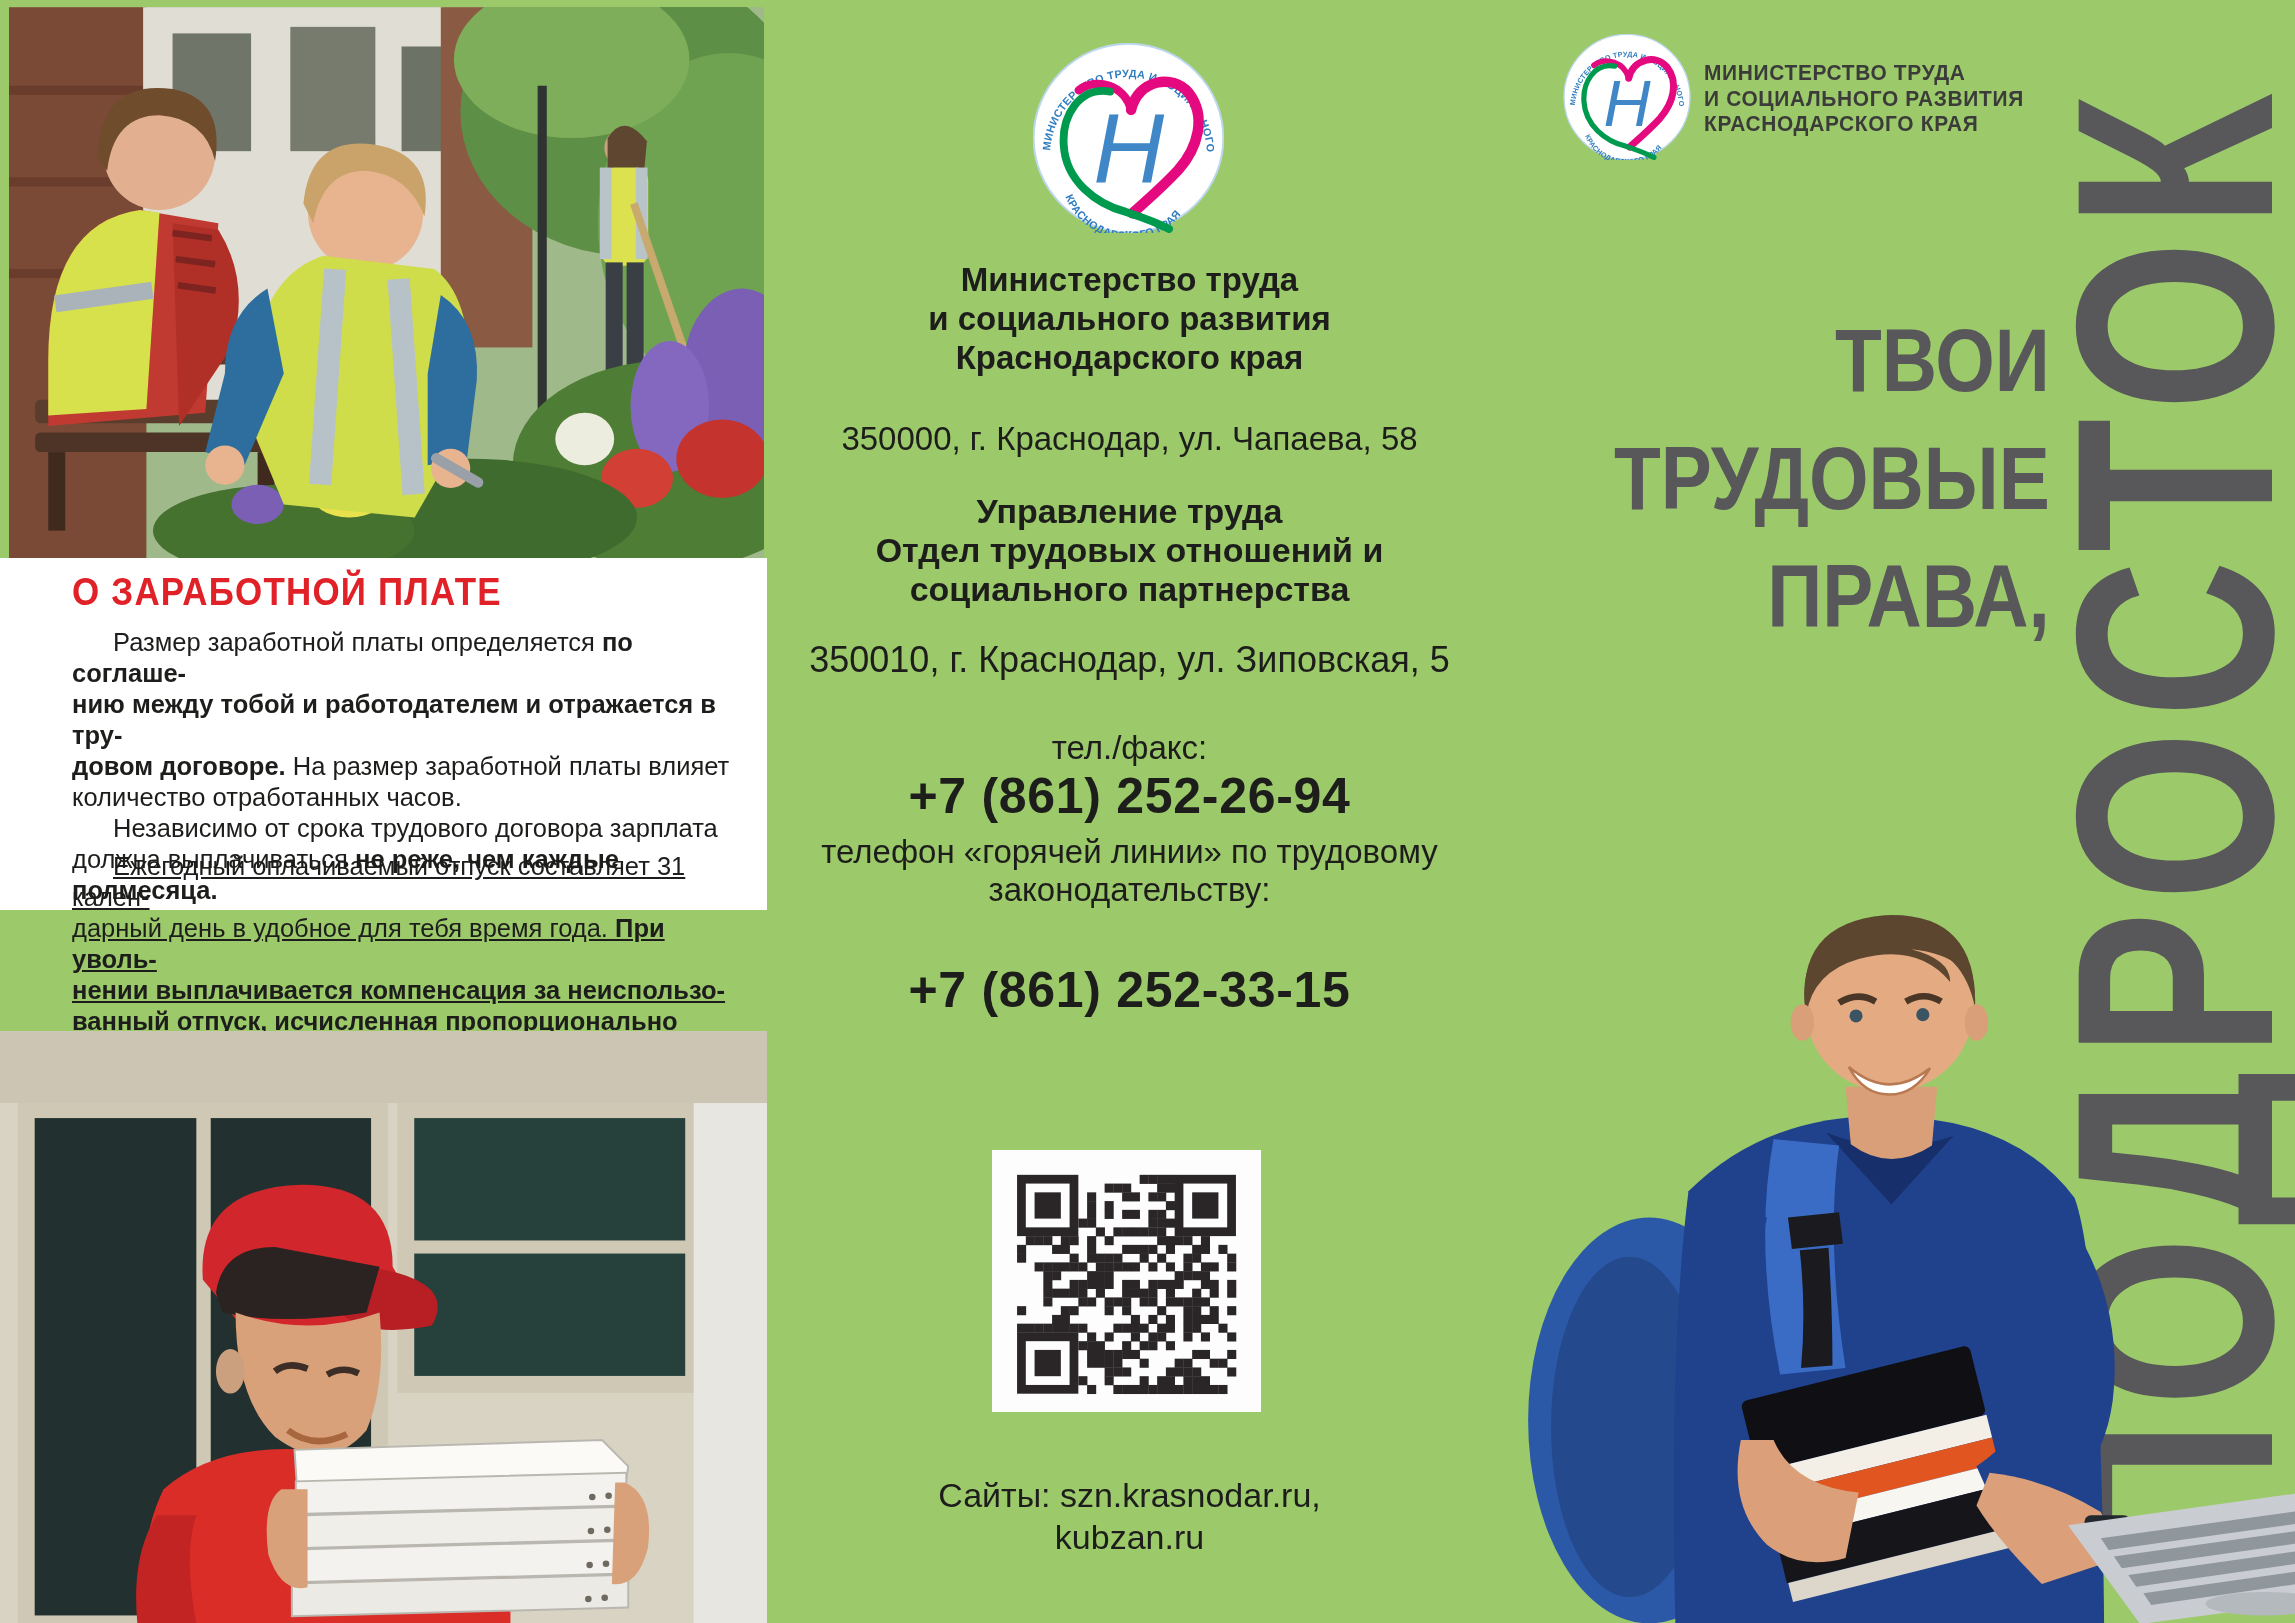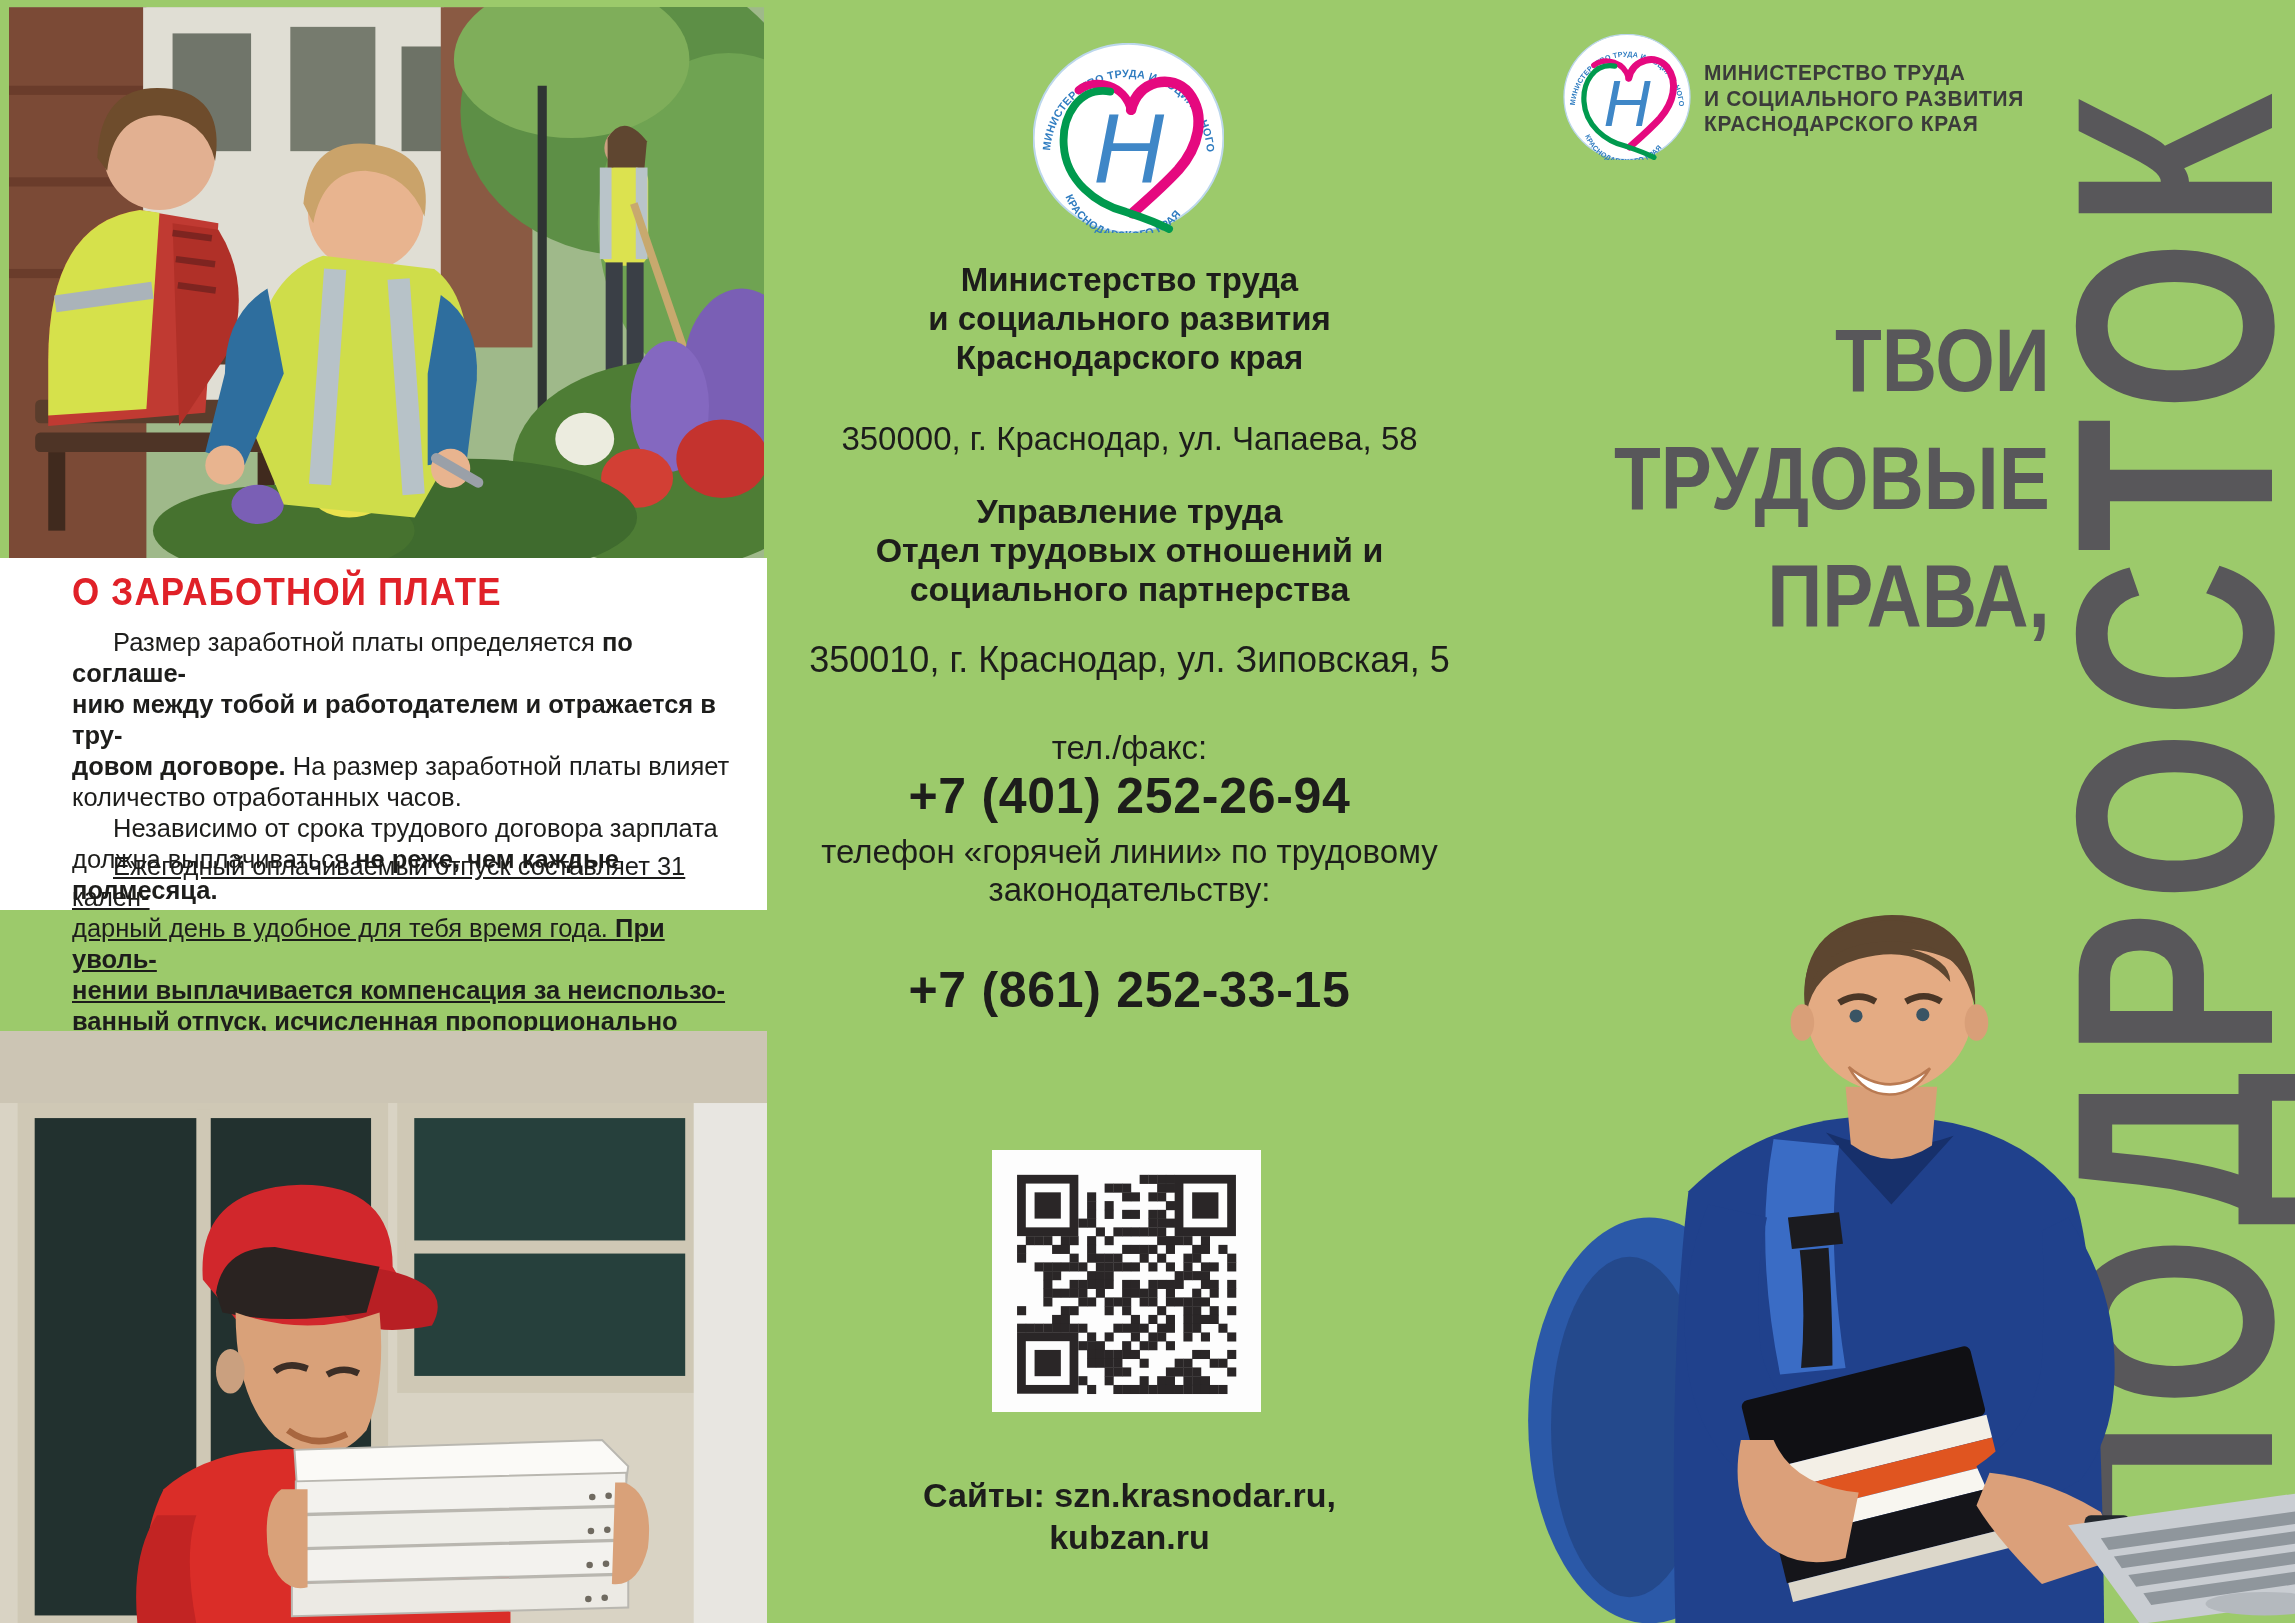--- a/index.html
+++ b/index.html
@@ -22,21 +22,21 @@
   .mid-center{left:767px;width:725px;text-align:center;}
   .ministry-name{top:260px;font-size:33px;line-height:39px;font-weight:bold;}
   .addr1{top:420px;font-size:33px;}
   .dept{top:492px;font-size:34px;line-height:39px;font-weight:bold;}
   .addr2{top:621px;font-size:36px;margin-top:18px;}
   .tel-label{top:729px;font-size:33px;}
   .phone{font-size:50px;font-weight:bold;letter-spacing:0.7px;}
   .phone1{top:767px;}
   .hotline{top:833px;font-size:33px;line-height:38px;}
   .phone2{top:961px;}
-  .sites{top:1474px;font-size:34px;line-height:42px;font-weight:bold;}
+  .sites{top:1474px;font-size:34px;line-height:42px;font-weight:normal;}
   .qr-box{left:992px;top:1150px;width:269px;height:262px;background:#fdfdfd;}
   
   .rp-header-text{left:1704px;top:60px;font-size:22px;line-height:25.5px;font-weight:bold;
                   color:var(--gray-dark);letter-spacing:0.7px;transform:scaleX(.95);transform-origin:left top;white-space:nowrap;}
   .big-title{right:245px;top:301px;text-align:right;font-size:89px;line-height:118px;
              font-weight:bold;color:var(--gray-title);transform:scaleX(.86);transform-origin:right top;white-space:nowrap;}
   .vertical-word{left:2074px;top:39px;width:1972px;height:216px;
                  transform:translateY(1538px) rotate(-90deg) scaleX(.78);transform-origin:0 0;
                  font-size:281px;line-height:203px;font-weight:bold;color:var(--gray-title);
                  letter-spacing:16.4px;white-space:nowrap;overflow:visible;}
@@ -221,21 +221,21 @@
 
   <div class="abs mid-center dept">
     <div>Управление труда</div>
     <div>Отдел трудовых отношений и</div>
     <div>социального партнерства</div>
   </div>
 
   <div class="abs mid-center addr2">350010, г. Краснодар, ул. Зиповская, 5</div>
 
   <div class="abs mid-center tel-label">тел./факс:</div>
-  <div class="abs mid-center phone phone1">+7 (401) 252-26-94</div>
+  <div class="abs mid-center phone phone1">+7 (861) 252-26-94</div>
 
   <div class="abs mid-center hotline">
     <div>телефон «горячей линии» по трудовому</div>
     <div>законодательству:</div>
   </div>
   <div class="abs mid-center phone phone2">+7 (861) 252-33-15</div>
 
   <div class="abs qr-box">
     <svg id="qr-svg" width="269" height="262" viewBox="0 0 411 401">
         <rect x="225.6" y="38" width="13.9" height="13.9" fill="#2a2627"></rect>

